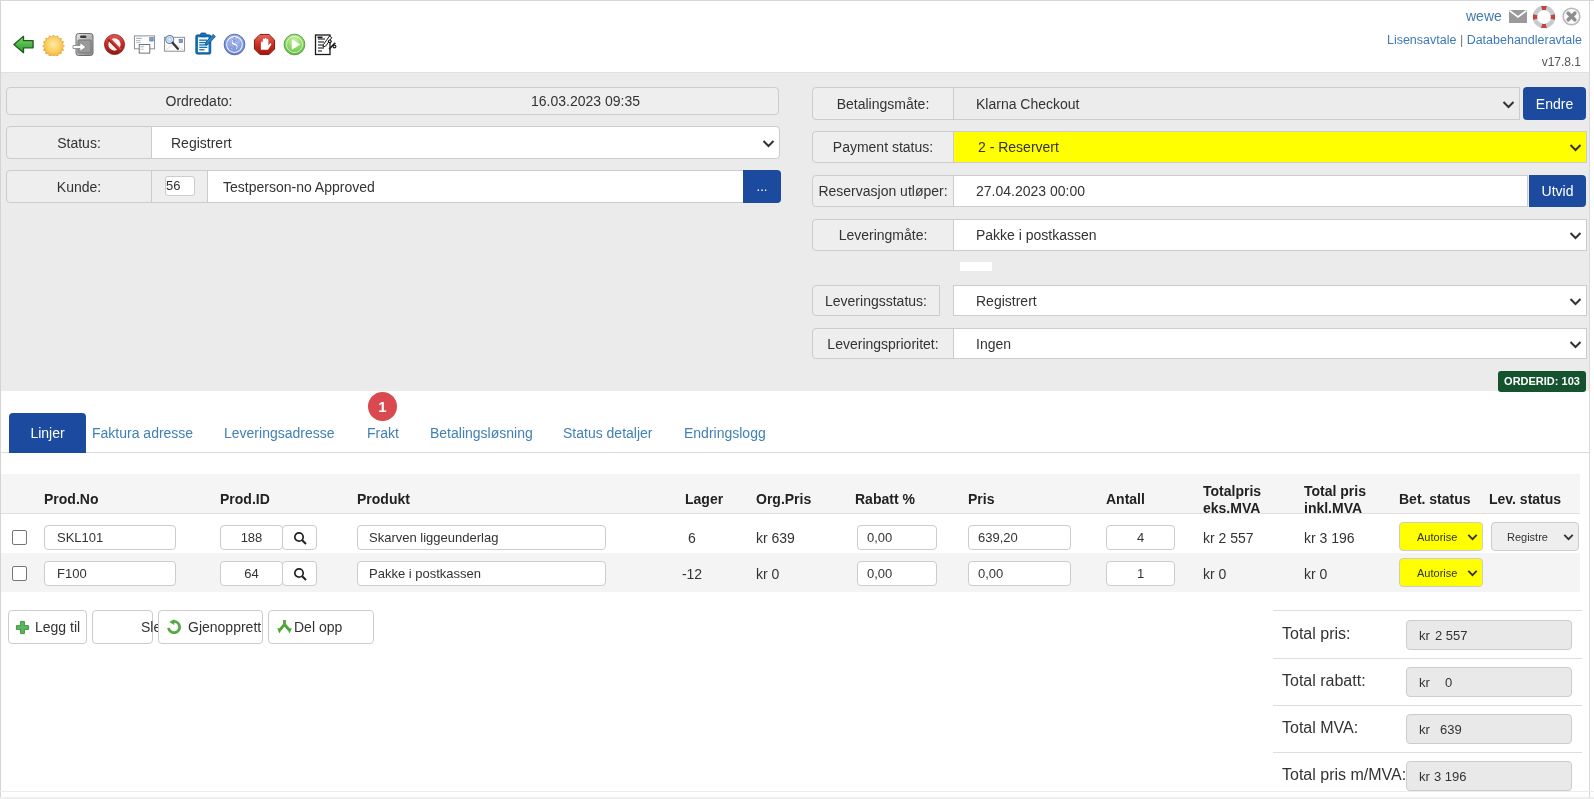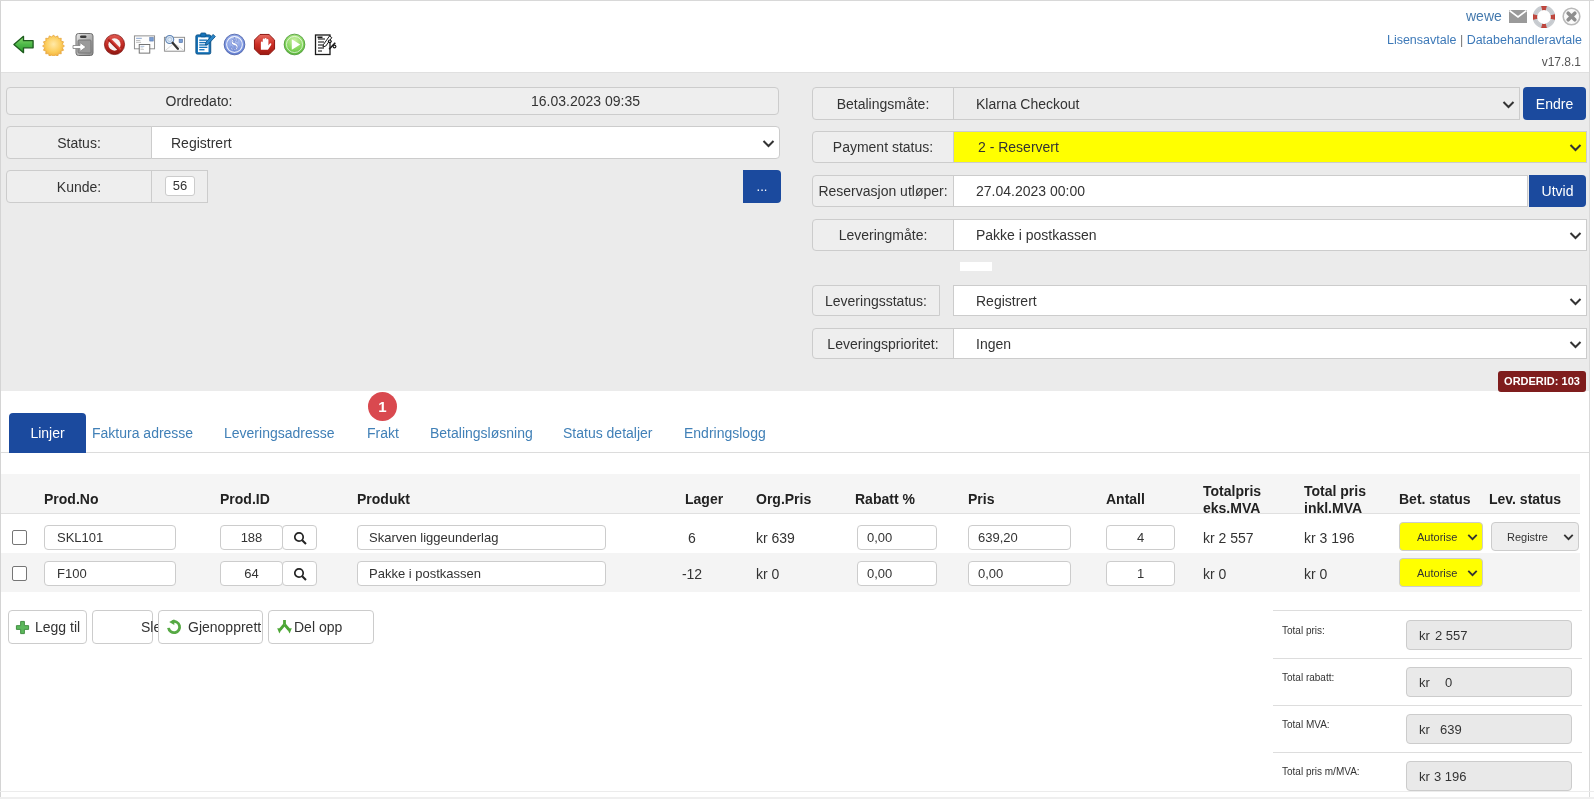--- a/index.html
+++ b/index.html
@@ -9,21 +9,21 @@
 .lbl { background:#eeeeee; border:1px solid #ccc; color:#333; font-size:14px; display:flex; align-items:center; justify-content:center; }
 .sel { background:#fff; border:1px solid #ccc; color:#333; font-size:14px; display:flex; align-items:center; }
 .chev { position:absolute; right:4px; top:50%; margin-top:-3px; }
 .bluebtn { background:#1b4a9e; color:#fff; font-size:14px; display:flex; align-items:center; justify-content:center; }
 .tabtxt { position:absolute; top:425px; font-size:14px; color:#4180b7; }
 .hdr { position:absolute; font-weight:bold; font-size:14px; color:#222; }
 .cellv { position:absolute; font-size:14px; color:#333; }
 .inp { position:absolute; background:#fff; border:1px solid #ccc; border-radius:4px; font-size:13px; color:#333; display:flex; align-items:center; }
 .cb { position:absolute; width:15px; height:15px; background:#fff; border:1px solid #767676; border-radius:2px; }
 .botbtn { position:absolute; top:610px; height:34px; background:#fff; border:1px solid #ccc; border-radius:4px; display:flex; align-items:center; font-size:14px; color:#333; }
-.totlbl { position:absolute; left:1282px; font-size:10px; color:#333; }
+.totlbl { position:absolute; left:1282px; font-size:16px; color:#333; }
 .totbox { position:absolute; left:1406px; width:166px; height:30px; background:#e9e9e9; border:1px solid #ccc; border-radius:4px; font-size:13px; color:#333; }
 .totline { position:absolute; left:1273px; width:309px; height:1px; background:#ddd; }
 </style>
 </head>
 <body>
 <div id="page">
 
   <div class="abs" style="left:0;top:0;width:1594px;height:1px;background:#d8d8d8;"></div>
   <div class="abs" style="left:0;top:1px;width:1px;height:798px;background:#d4d4d4;"></div>
   <div class="abs" style="left:1589px;top:1px;width:1px;height:798px;background:#d9d9d9;"></div>
@@ -196,21 +196,22 @@
 
   <div class="abs lbl" style="left:6px;top:126px;width:146px;height:33px;border-radius:4px 0 0 4px;">Status:</div>
   <div class="abs sel" style="left:151px;top:126px;width:629px;height:33px;border-radius:0 4px 4px 0;padding-left:19px;">Registrert
     <svg class="chev" width="13" height="8" viewBox="0 0 13 8">
         <path d="M1.5 1 L6.5 6 L11.5 1" stroke="#333" stroke-width="2" fill="none"></path>
       </svg>
   </div>
 
   <div class="abs lbl" style="left:6px;top:170px;width:146px;height:33px;border-radius:4px 0 0 4px;">Kunde:</div>
   <div class="abs lbl" style="left:151px;top:170px;width:57px;height:33px;border-radius:0;"></div>
-  <div class="abs" style="left:165px;top:176px;width:30px;height:20px;background:#fff;border:1px solid #ccc;border-radius:3px;font-size:13px;color:#333;text-align:center;line-height:18px;">56</div>
+  <div class="abs" style="left:165px;top:176px;width:30px;height:20px;background:#fff;border:1px solid #ccc;border-radius:3px;font-size:13px;color:#333;line-height:18px;">56</div>
+  <div class="abs sel" style="left:207px;top:170px;width:537px;height:33px;padding-left:15px;">Testperson-no Approved</div>
   <div class="abs bluebtn" style="left:743px;top:170px;width:38px;height:33px;border-radius:0 4px 4px 0;font-size:13px;">...</div>
 
   <div class="abs lbl" style="left:812px;top:87px;width:142px;height:33px;border-radius:4px 0 0 4px;">Betalingsmåte:</div>
   <div class="abs sel" style="left:953px;top:87px;width:567px;height:33px;background:#ececec;padding-left:22px;">Klarna Checkout
     <svg class="chev" width="13" height="8" viewBox="0 0 13 8">
         <path d="M1.5 1 L6.5 6 L11.5 1" stroke="#333" stroke-width="2" fill="none"></path>
       </svg>
   </div>
   <div class="abs bluebtn" style="left:1523px;top:87px;width:63px;height:33px;border-radius:4px;">Endre</div>
 
@@ -241,21 +242,21 @@
       </svg>
   </div>
 
   <div class="abs lbl" style="left:812px;top:328px;width:142px;height:31px;border-radius:4px 0 0 4px;">Leveringsprioritet:</div>
   <div class="abs sel" style="left:953px;top:328px;width:634px;height:31px;padding-left:22px;">Ingen
     <svg class="chev" width="13" height="8" viewBox="0 0 13 8">
         <path d="M1.5 1 L6.5 6 L11.5 1" stroke="#333" stroke-width="2" fill="none"></path>
       </svg>
   </div>
 
-  <div class="abs" style="left:1498px;top:371px;width:88px;height:21px;background:#7f1d1d;border-radius:3px;color:#fff;font-size:11px;font-weight:bold;text-align:center;line-height:21px;">ORDERID: 103</div>
+  <div class="abs" style="left:1498px;top:371px;width:88px;height:21px;background:#14532d;border-radius:3px;color:#fff;font-size:11px;font-weight:bold;text-align:center;line-height:21px;">ORDERID: 103</div>
 
   <div class="abs" style="left:1px;top:452px;width:1588px;height:1px;background:#dcdcdc;"></div>
   <div class="abs bluebtn" style="left:9px;top:413px;width:77px;height:40px;border-radius:4px 4px 0 0;text-align:right;">Linjer</div>
   <div class="tabtxt" style="left:92px;">Faktura adresse</div>
   <div class="tabtxt" style="left:224px;">Leveringsadresse</div>
   <div class="tabtxt" style="left:367px;">Frakt</div>
   <div class="tabtxt" style="left:430px;">Betalingsløsning</div>
   <div class="tabtxt" style="left:563px;">Status detaljer</div>
   <div class="tabtxt" style="left:684px;">Endringslogg</div>
   <div class="abs" style="left:368px;top:392px;width:29px;height:29px;background:#d9494f;border-radius:50%;color:#fff;font-size:15px;font-weight:bold;text-align:center;line-height:29px;">1</div>

